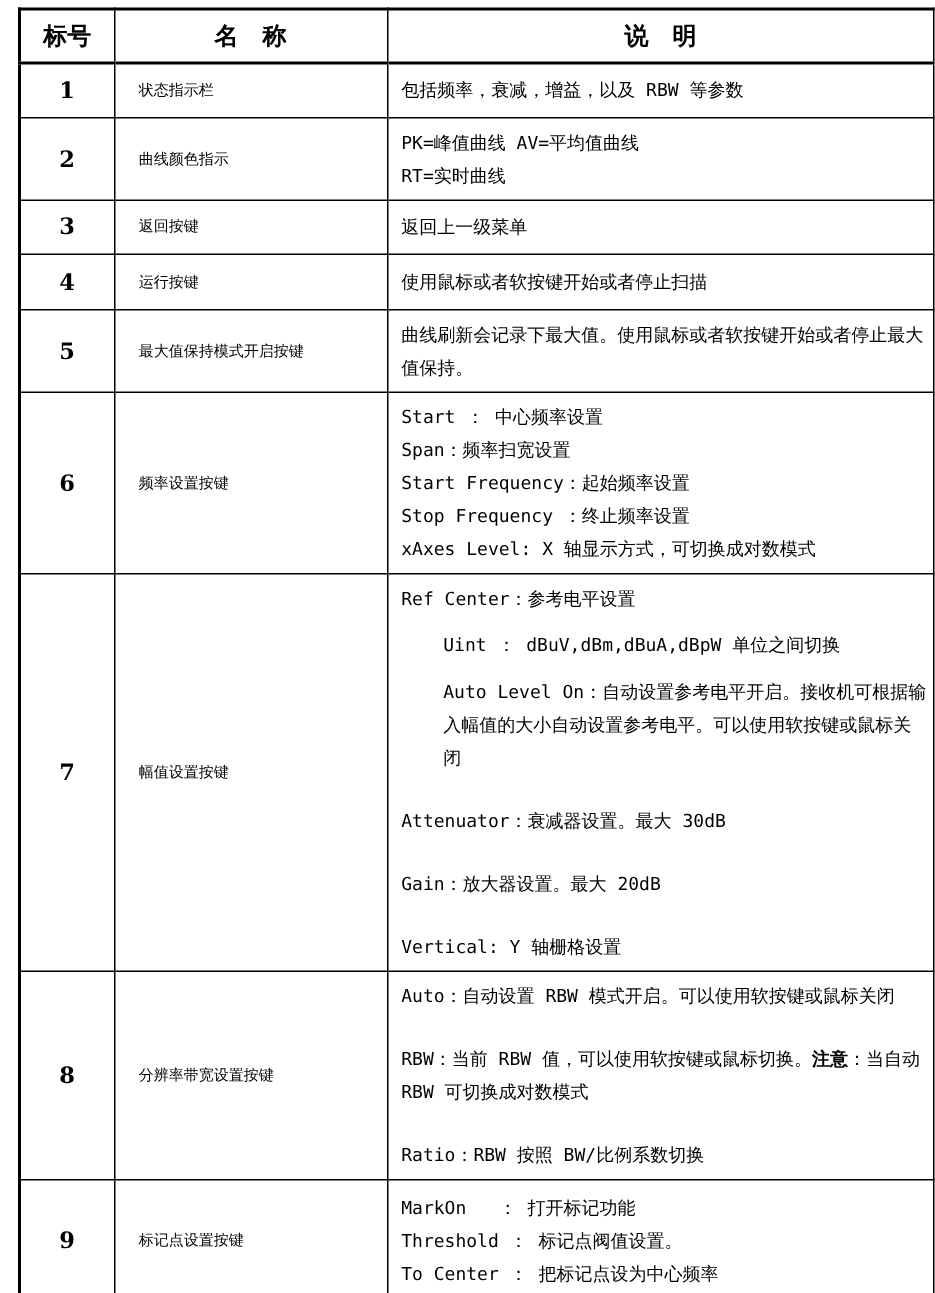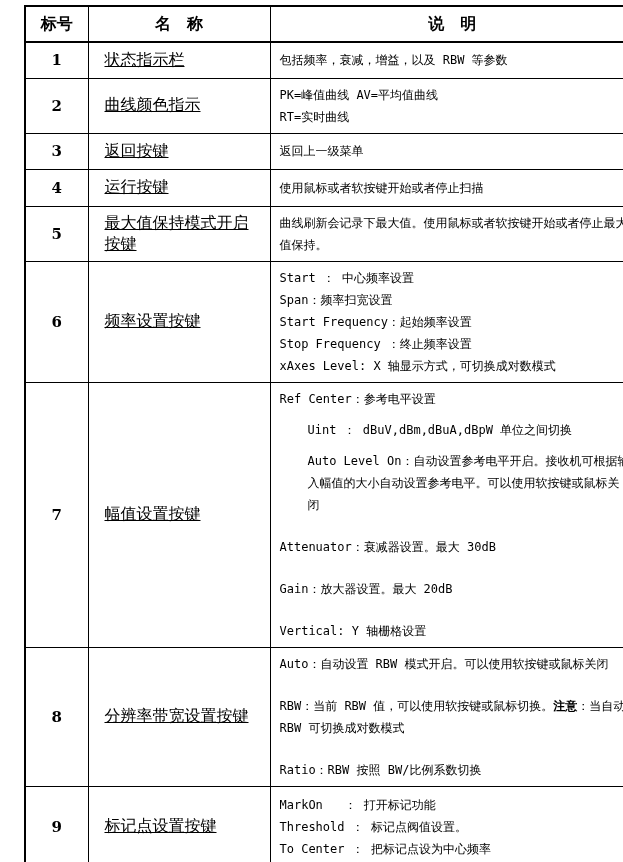--- a/index.html
+++ b/index.html
@@ -1,18 +1,18 @@
 <!DOCTYPE html>
 <html><head>
 <meta charset="utf-8">
 <style>
   html, body { margin: 0; padding: 0; background: #ffffff; }
   .page {
     width: 623px; height: 862px;
-    padding: 5px 0 0 24px;
+    padding: 5px 0 0 12px;
     box-sizing: border-box;
     background: #ffffff;
     color: #000000;
     font-family: "DejaVu Sans Mono", "DejaVu Sans", sans-serif;
   }
   table.ref {
     border-collapse: collapse;
     table-layout: fixed;
     width: 610px;
     border: 2px solid #000;
@@ -32,22 +32,21 @@
     padding: 2px;
   }
   .c-id {
     text-align: center;
     font-family: "DejaVu Serif", serif;
     font-weight: bold;
     font-size: 15px;
   }
   .c-name {
     padding: 3px 6px 3px 16px;
-    font-size: 16px;
-    text-decoration: underline;
+    font-size: 10px;
   }
   .c-desc {
     padding: 5px 4px 5px 9px;
     font-size: 12px;
   }
   .line {
     white-space: pre-wrap;
     line-height: 22px;
   }
   .line.sp1 { margin-top: 9px; margin-left: 28px; }

